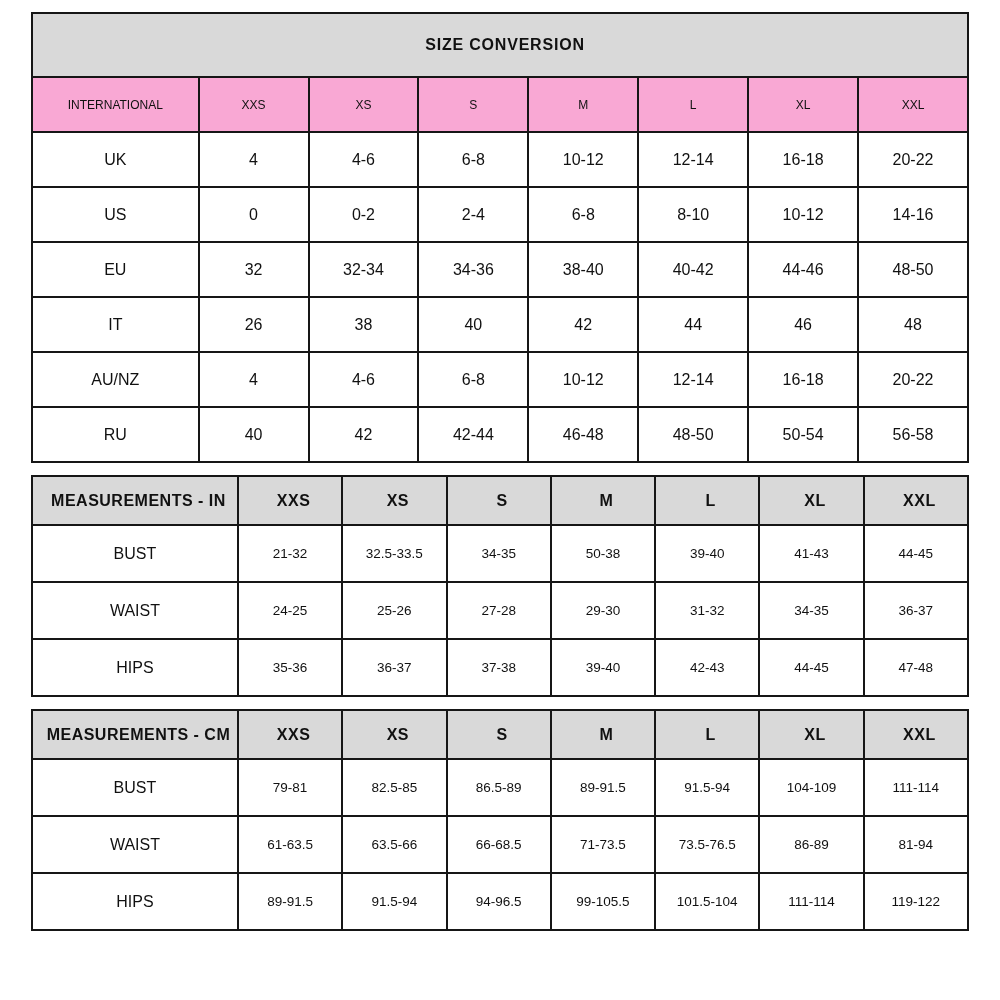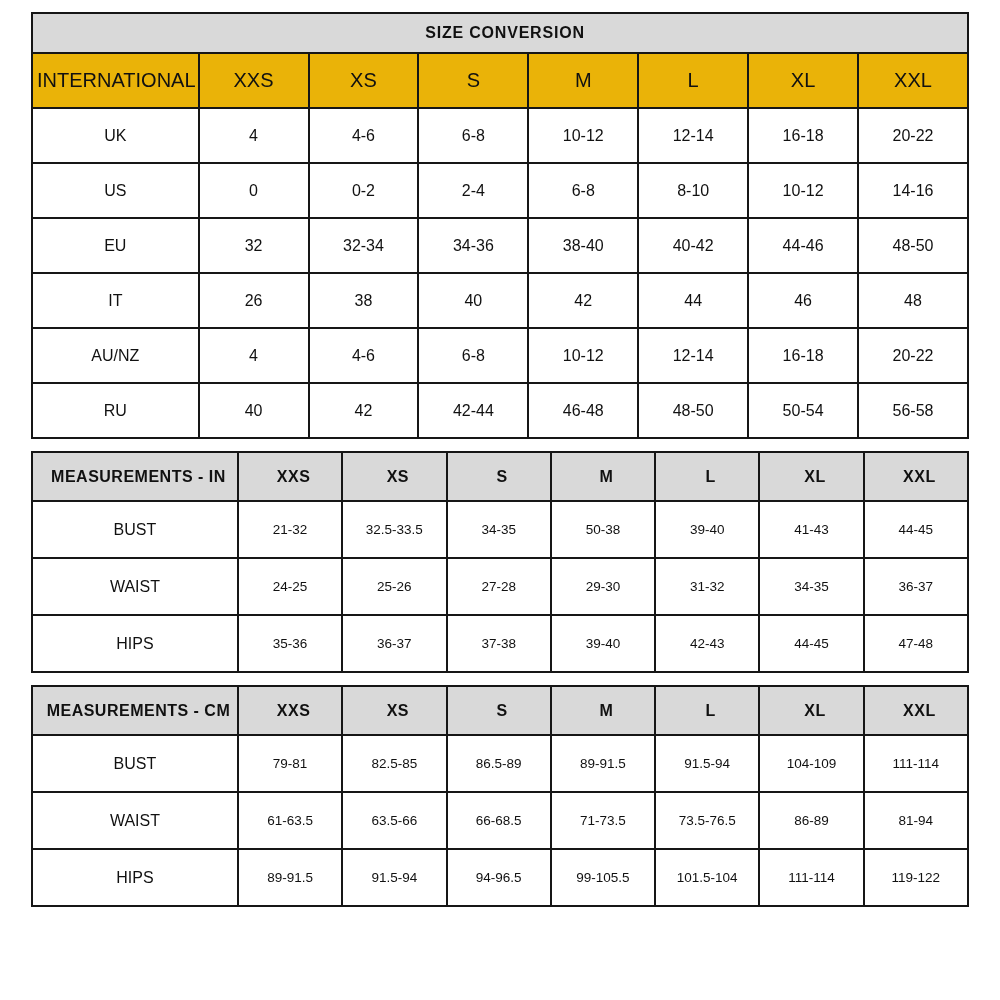--- a/index.html
+++ b/index.html
@@ -31,31 +31,31 @@
   }
   th, td {
     border: 2px solid #161616;
     text-align: center;
     vertical-align: middle;
     padding: 0 4px;
     overflow: hidden;
   }
   .banner-cell {
     background: #d9d9d9;
-    height: 40px;
+    height: 64px;
     font-size: 16px;
     font-weight: bold;
     letter-spacing: 0.8px;
     padding-left: 14px;
   }
   
   #t1 .size-head th {
-    background: #eab308;
+    background: #f9a8d4;
     font-weight: normal;
-    font-size: 20px;
+    font-size: 12px;
     height: 55px;
   }
   #t1 tbody td {
     height: 55px;
     font-size: 16px;
   }
   
   .meas thead th {
     background: #d9d9d9;
     height: 49px;

